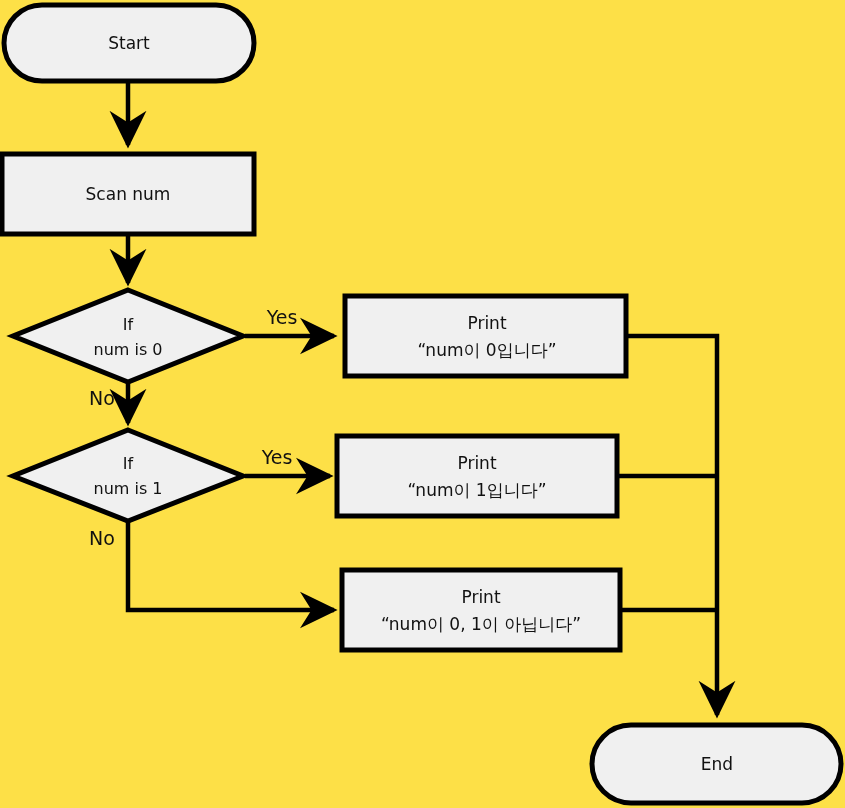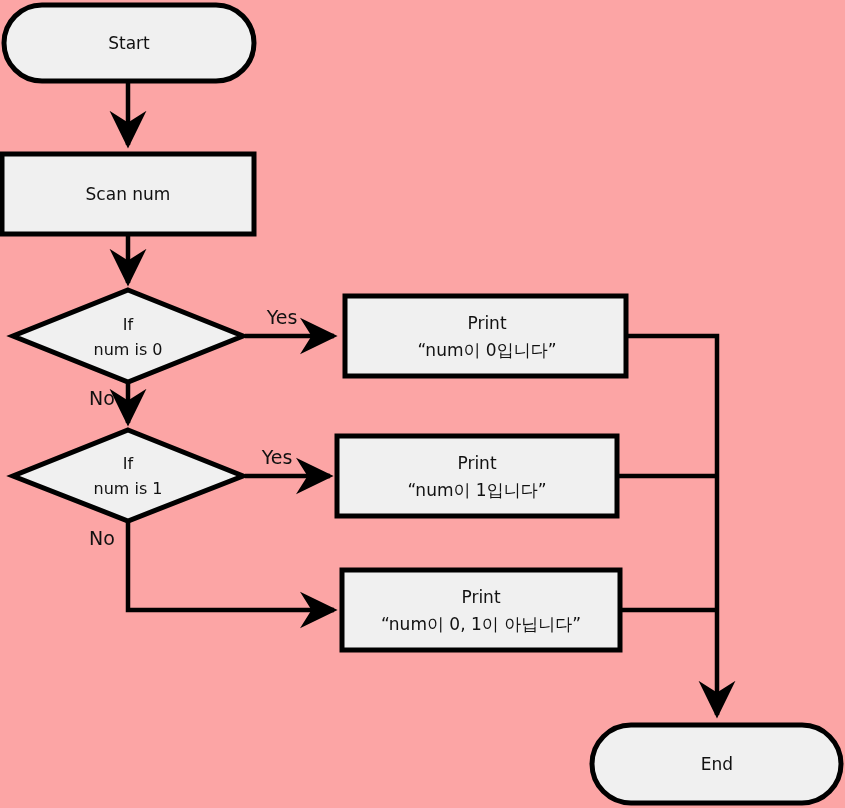--- a/index.html
+++ b/index.html
@@ -7,21 +7,21 @@
     padding: 0;
     background: #ffffff;
   }
   body {
     font-family: "DejaVu Sans", "Liberation Sans", sans-serif;
   }
   #flowchart-canvas {
     position: relative;
     width: 845px;
     height: 808px;
-    background: #fca5a5;
+    background: #fde047;
     overflow: hidden;
   }
   #flowchart-canvas svg {
     position: absolute;
     top: 0;
     left: 0;
     width: 845px;
     height: 808px;
   }
   .node-label {

